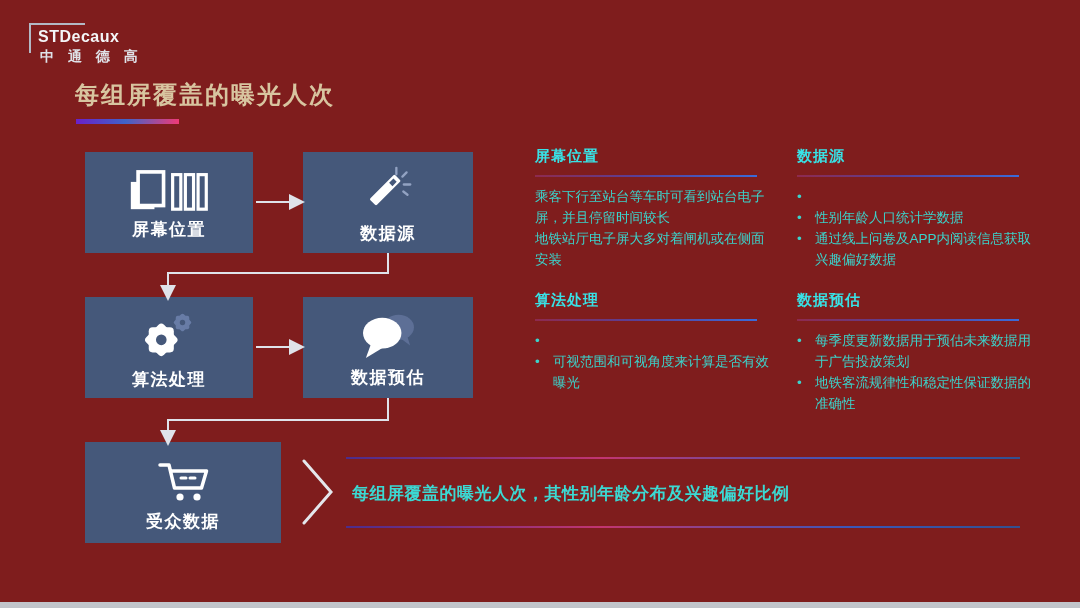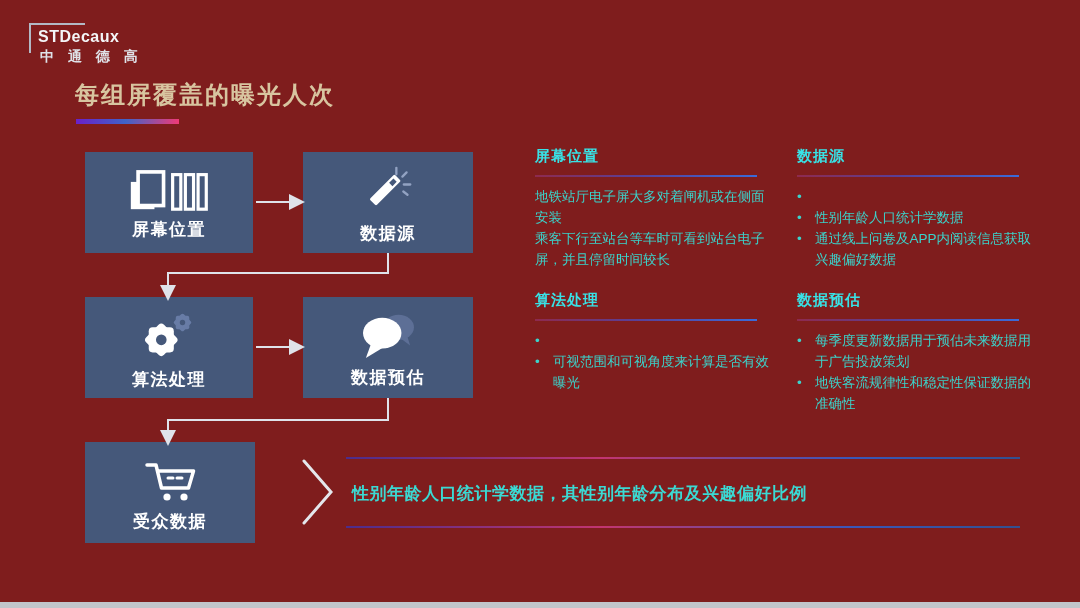--- a/index.html
+++ b/index.html
@@ -22,21 +22,21 @@
     background:linear-gradient(90deg,#6a21c8 0%,#3f63c8 48%,#ef3a77 100%);}
   
   .flow-box{position:absolute;width:168px;height:101px;background:#45587a;
     display:flex;flex-direction:column;align-items:center;justify-content:center;
     gap:5px;box-sizing:border-box;padding-top:4px;}
   .flow-box .box-label{font-size:17px;font-weight:bold;color:#ffffff;letter-spacing:1.5px;}
   #box1{left:85px;top:152px;}
   #box2{left:303px;top:152px;width:170px;}
   #box3{left:85px;top:297px;}
   #box4{left:303px;top:297px;width:170px;}
-  #box5{left:85px;top:442px;width:170px;}
+  #box5{left:85px;top:442px;width:196px;}
   
   .connectors{position:absolute;left:0;top:0;pointer-events:none;}
   
   .section{position:absolute;width:234px;}
   #sec0{left:535px;top:147px;}
   #sec1{left:797px;top:147px;}
   #sec2{left:535px;top:291px;}
   #sec3{left:797px;top:291px;}
   .section h2{margin:0 0 9px 0;font-size:15px;font-weight:bold;color:#38e2e6;
     letter-spacing:1px;}
@@ -140,22 +140,22 @@
     <path d="M256 202 H291" stroke="#dfe3ea" stroke-width="2" fill="none" marker-end="url(#arw)"></path>
     <path d="M256 347 H291" stroke="#dfe3ea" stroke-width="2" fill="none" marker-end="url(#arw)"></path>
     <path d="M388 253 V273 H168 V287" stroke="#dfe3ea" stroke-width="2" fill="none" marker-end="url(#arw)"></path>
     <path d="M388 398 V420 H168 V432" stroke="#dfe3ea" stroke-width="2" fill="none" marker-end="url(#arw)"></path>
     <path d="M304 461 L331 492 L304 523" stroke="#e4e7ec" stroke-width="3" fill="none" stroke-linecap="round"></path>
   </svg>
 
   <div class="section" id="sec0">
     <h2>屏幕位置</h2>
     <div class="divider"></div>
+    <p>乘客下行至站台等车时可看到站台电子屏，并且停留时间较长</p>
     <p>地铁站厅电子屏大多对着闸机或在侧面安装</p>
-    <p>乘客下行至站台等车时可看到站台电子屏，并且停留时间较长</p>
   </div>
 
   <div class="section" id="sec1">
     <h2>数据源</h2>
     <div class="divider"></div>
     <div class="bullet-row">
       <span class="dot">•</span>
     </div>
     <div class="bullet-row">
       <span class="dot">•</span>
@@ -186,17 +186,17 @@
       <span class="dot">•</span>
       <span>每季度更新数据用于预估未来数据用于广告投放策划</span>
     </div>
     <div class="bullet-row">
       <span class="dot">•</span>
       <span>地铁客流规律性和稳定性保证数据的准确性</span>
     </div>
   </div>
 
   <div class="banner-line" id="banner-line-top"></div>
-  <div class="banner-text">性别年龄人口统计学数据，其性别年龄分布及兴趣偏好比例</div>
+  <div class="banner-text">每组屏覆盖的曝光人次，其性别年龄分布及兴趣偏好比例</div>
   <div class="banner-line" id="banner-line-bottom"></div>
 
   <div class="bottom-strip"></div>
 </div>
 
 </body></html>

